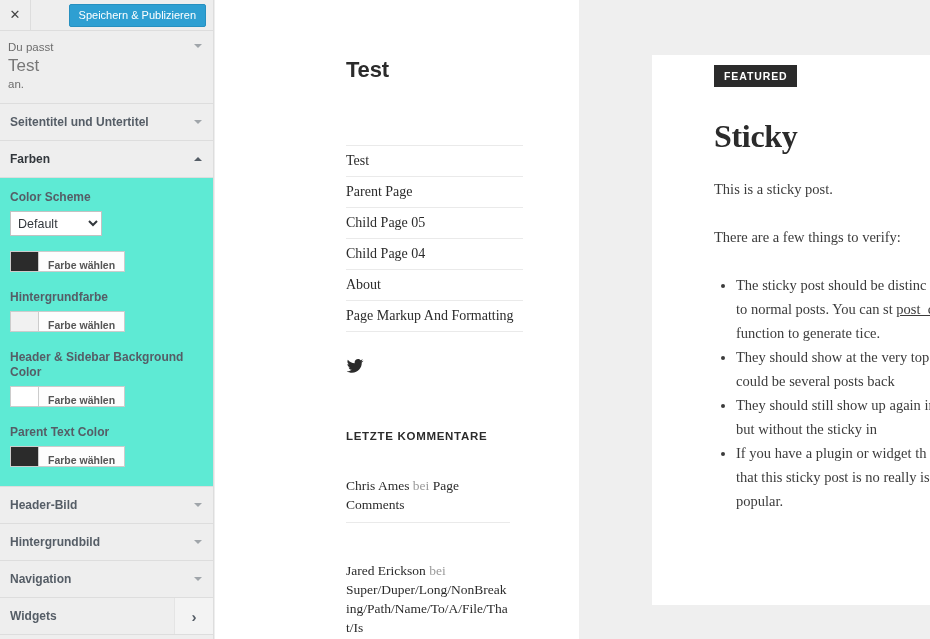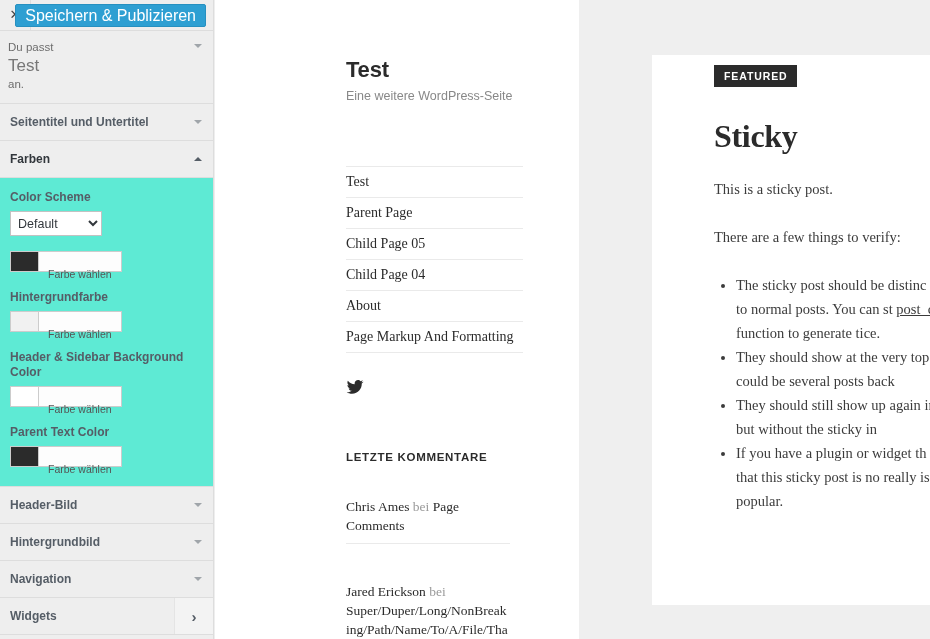--- a/index.html
+++ b/index.html
@@ -60,21 +60,21 @@
   .cz-save {
     position: absolute;
     right: 7px;
     top: 4px;
     height: 23px;
     padding: 0 9px;
     background: #2e9fd2;
     border: 1px solid #2790c0;
     border-radius: 2px;
     color: #ffffff;
-    font-size: 16px;
+    font-size: 11px;
     line-height: 21px;
     cursor: pointer;
     white-space: nowrap;
     font-family: "Liberation Sans", sans-serif;
   }
 
   
   .cz-theme-block {
     position: relative;
     padding: 9px 30px 11px 8px;
@@ -201,25 +201,26 @@
     background: #fdfdfd;
     height: 21px;
     box-sizing: border-box;
     cursor: pointer;
   }
   .cz-color-swatch {
     width: 27px;
     border-right: 1px solid #cccccc;
   }
   .cz-color-text {
-    padding: 13px 9px;
+    padding: 4px 9px;
     font-size: 10.5px;
     color: #555555;
     line-height: 19px;
     white-space: nowrap;
+    font-weight: bold;
   }
 
   
   #preview-scroll {
     position: absolute;
     left: 579px;
     top: 0;
     width: 14px;
     height: 639px;
     background: #f6f6f6;
@@ -511,21 +512,20 @@
   <div id="preview-scroll">
     <div class="sb-arrow">▲</div>
     <div class="sb-thumb"></div>
   </div>
 
   <div id="preview">
 
     <div id="theme-sidebar">
 
       <h1 class="site-title">Test</h1>
-      <p class="site-desc">Eine weitere WordPress-Seite</p>
 
       <nav class="site-nav">
         <div class="site-nav-item">Test</div>
         <div class="site-nav-item">Parent Page</div>
         <div class="site-nav-item">Child Page 05</div>
         <div class="site-nav-item">Child Page 04</div>
         <div class="site-nav-item">About</div>
         <div class="site-nav-item">Page Markup And Formatting</div>
       </nav>
 

